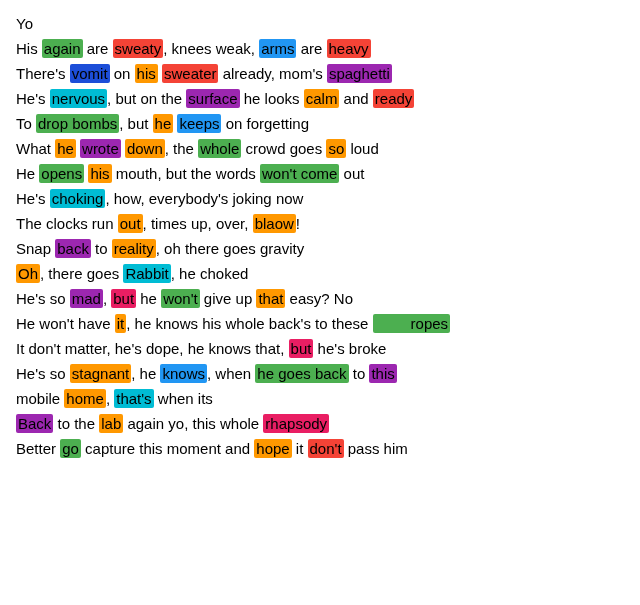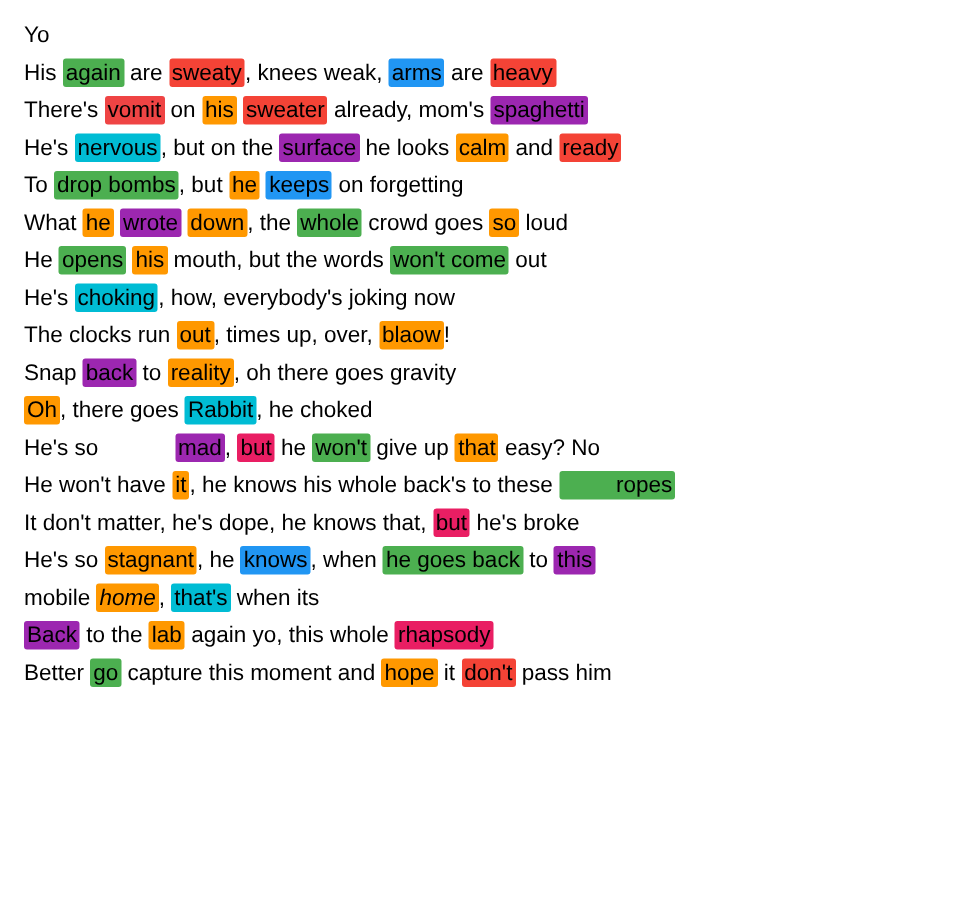--- a/index.html
+++ b/index.html
@@ -20,29 +20,29 @@
       padding: 1px 2px;
       border-radius: 2px;
     }
   </style>
 </head>
 <body>
 
 <div id="content">
     <div class="line">Yo</div>
     <div class="line">His <span class="hl" style="background-color: rgb(76, 175, 80);">again</span> are <span class="hl" style="background-color: rgb(244, 67, 54);">sweaty</span>, knees weak, <span class="hl" style="background-color: rgb(33, 150, 243);">arms</span> are <span class="hl" style="background-color: rgb(244, 67, 54);">heavy</span></div>
-    <div class="line">There's <span class="hl" style="background-color: #ef4444;">vomit</span> on <span class="hl" style="background-color: rgb(255, 152, 0);">his</span> <span class="hl" style="background-color: rgb(244, 67, 54);">sweater</span> already, mom's <span class="hl" style="background-color: rgb(156, 39, 176);">spaghetti</span></div>
+    <div class="line">There's <span class="hl" style="background-color: #1d4ed8;">vomit</span> on <span class="hl" style="background-color: rgb(255, 152, 0);">his</span> <span class="hl" style="background-color: rgb(244, 67, 54);">sweater</span> already, mom's <span class="hl" style="background-color: rgb(156, 39, 176);">spaghetti</span></div>
     <div class="line">He's <span class="hl" style="background-color: rgb(0, 188, 212);">nervous</span>, but on the <span class="hl" style="background-color: rgb(156, 39, 176);">surface</span> he looks <span class="hl" style="background-color: rgb(255, 152, 0);">calm</span> and <span class="hl" style="background-color: rgb(244, 67, 54);">ready</span></div>
     <div class="line">To <span class="hl" style="background-color: rgb(76, 175, 80);">drop bombs</span>, but <span class="hl" style="background-color: rgb(255, 152, 0);">he</span> <span class="hl" style="background-color: rgb(33, 150, 243); margin-top: 12px;">keeps</span> on forgetting</div>
     <div class="line">What <span class="hl" style="background-color: rgb(255, 152, 0);">he</span> <span class="hl" style="background-color: rgb(156, 39, 176);">wrote</span> <span class="hl" style="background-color: rgb(255, 152, 0);">down</span>, the <span class="hl" style="background-color: rgb(76, 175, 80);">whole</span> crowd goes <span class="hl" style="background-color: rgb(255, 152, 0);">so</span> loud</div>
     <div class="line">He <span class="hl" style="background-color: rgb(76, 175, 80);">opens</span> <span class="hl" style="background-color: rgb(255, 152, 0);">his</span> mouth, but the words <span class="hl" style="background-color: rgb(76, 175, 80);">won't come</span> out</div>
     <div class="line">He's <span class="hl" style="background-color: rgb(0, 188, 212);">choking</span>, how, everybody's joking now</div>
     <div class="line">The clocks run <span class="hl" style="background-color: rgb(255, 152, 0);">out</span>, times up, over, <span class="hl" style="background-color: rgb(255, 152, 0);">blaow</span>!</div>
     <div class="line">Snap <span class="hl" style="background-color: rgb(156, 39, 176);">back</span> to <span class="hl" style="background-color: rgb(255, 152, 0);">reality</span>, oh there goes gravity</div>
     <div class="line"><span class="hl" style="background-color: rgb(255, 152, 0);">Oh</span>, there goes <span class="hl" style="background-color: rgb(0, 188, 212);">Rabbit</span>, he choked</div>
-    <div class="line">He's so <span class="hl" style="background-color: rgb(156, 39, 176); margin-left: 47px;">mad</span>, <span class="hl" style="background-color: rgb(233, 30, 99);">but</span> he <span class="hl" style="background-color: rgb(76, 175, 80);">won't</span> give up <span class="hl" style="background-color: rgb(255, 152, 0);">that</span> easy? No</div>
+    <div class="line">He's so <span class="hl" style="background-color: rgb(156, 39, 176);">mad</span>, <span class="hl" style="background-color: rgb(233, 30, 99);">but</span> he <span class="hl" style="background-color: rgb(76, 175, 80);">won't</span> give up <span class="hl" style="background-color: rgb(255, 152, 0);">that</span> easy? No</div>
     <div class="line">He won't have <span class="hl" style="background-color: rgb(255, 152, 0);">it</span>, he knows his whole back's to these <span class="hl" style="background-color: rgb(76, 175, 80); padding-left: 38px;">ropes</span></div>
     <div class="line">It don't matter, he's dope, he knows that, <span class="hl" style="background-color: rgb(233, 30, 99);">but</span> he's broke</div>
     <div class="line">He's so <span class="hl" style="background-color: rgb(255, 152, 0);">stagnant</span>, he <span class="hl" style="background-color: rgb(33, 150, 243);">knows</span>, when <span class="hl" style="background-color: rgb(76, 175, 80);">he goes back</span> to <span class="hl" style="background-color: rgb(156, 39, 176);">this</span></div>
-    <div class="line">mobile <span class="hl" style="background-color: rgb(255, 152, 0); font-style: italic;">home</span>, <span class="hl" style="background-color: rgb(0, 188, 212);">that's</span> when its</div>
+    <div class="line">mobile <span class="hl" style="background-color: rgb(255, 152, 0);">home</span>, <span class="hl" style="background-color: rgb(0, 188, 212);">that's</span> when its</div>
     <div class="line"><span class="hl" style="background-color: rgb(156, 39, 176);">Back</span> to the <span class="hl" style="background-color: rgb(255, 152, 0);">lab</span> again yo, this whole <span class="hl" style="background-color: rgb(233, 30, 99);">rhapsody</span></div>
     <div class="line">Better <span class="hl" style="background-color: rgb(76, 175, 80);">go</span> capture this moment and <span class="hl" style="background-color: rgb(255, 152, 0);">hope</span> it <span class="hl" style="background-color: rgb(244, 67, 54);">don't</span> pass him</div>
   </div>
 
 </body></html>

